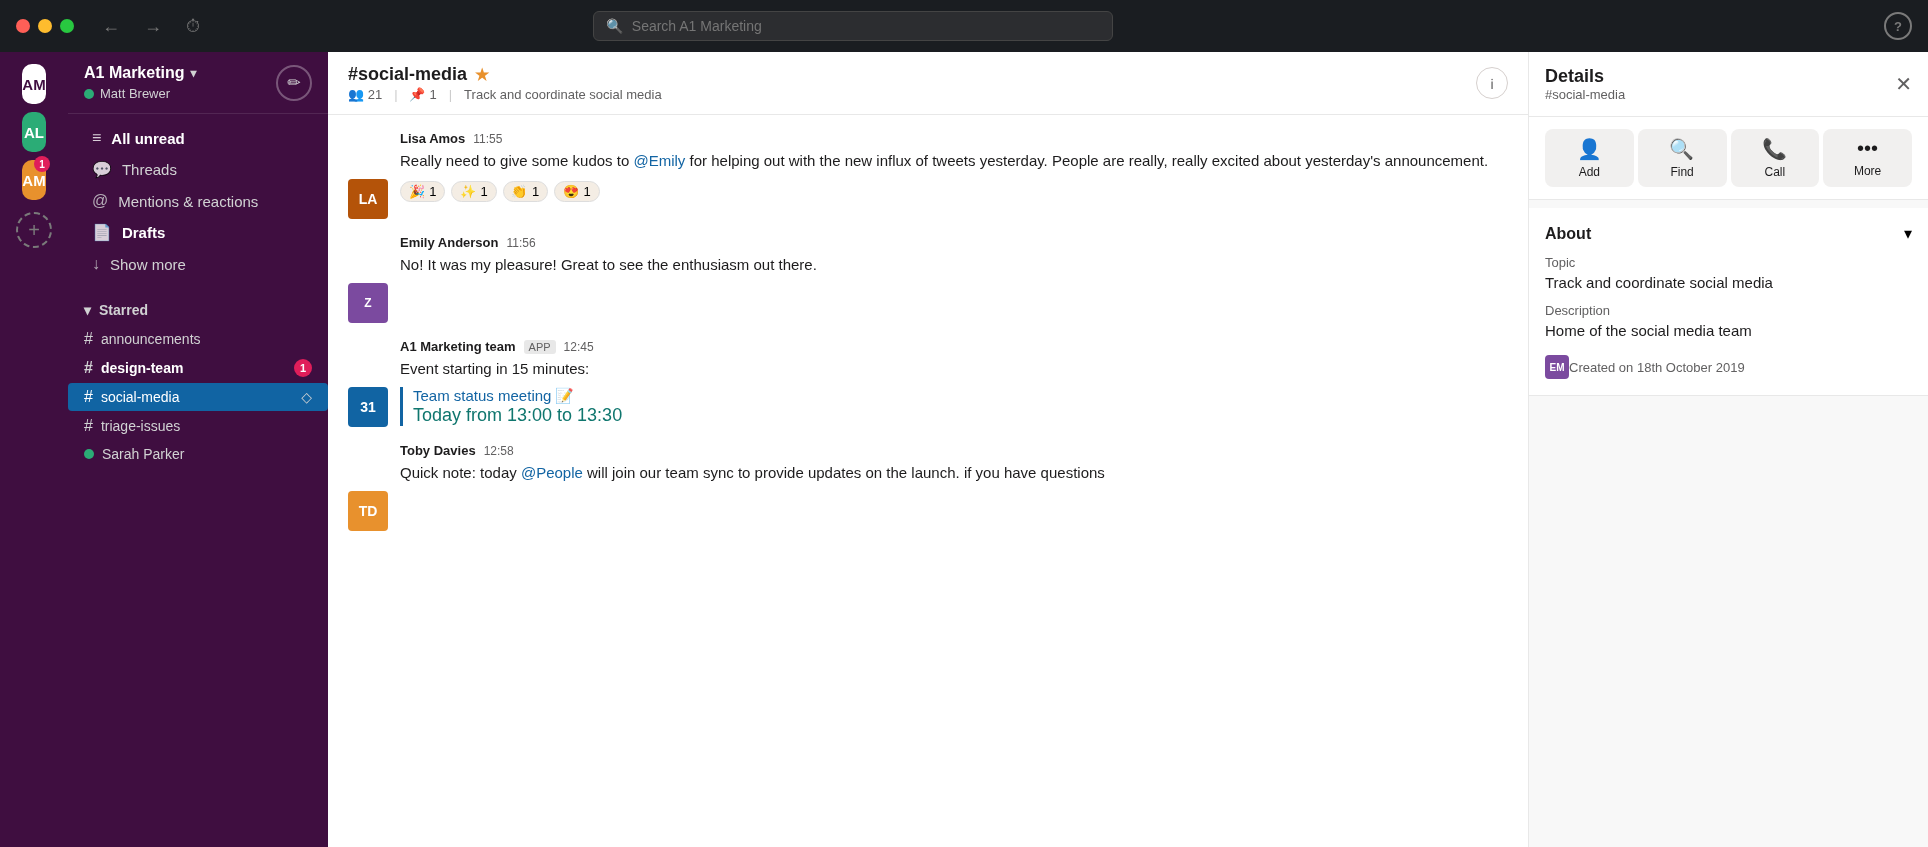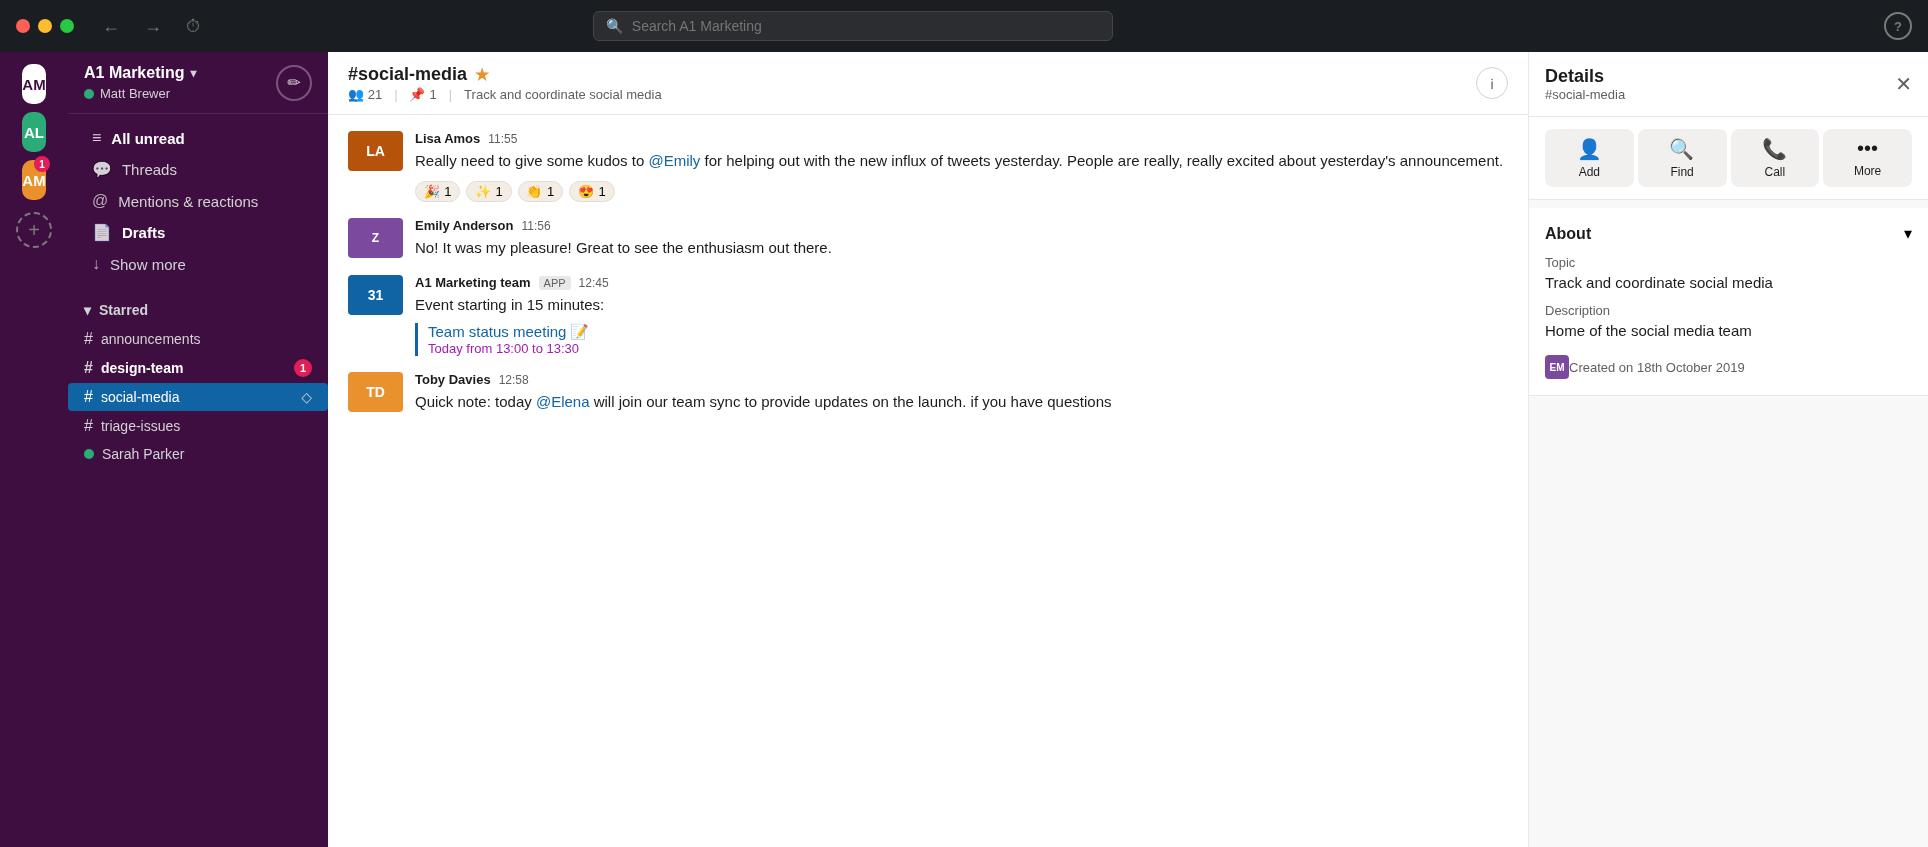--- a/index.html
+++ b/index.html
@@ -98,33 +98,33 @@
       padding: 12px 20px; border-bottom: 1px solid #e8e8e8; display: flex; align-items: center; gap: 12px;
       background: #fff;
     }
     .channel-name-header { font-weight: bold; font-size: 18px; color: #1d1c1d; display: flex; align-items: center; gap: 8px; }
     .star-icon { color: #e8912d; font-size: 16px; }
     .channel-meta { display: flex; align-items: center; gap: 12px; font-size: 13px; color: #616061; margin-top: 2px; }
     .meta-divider { color: #ccc; }
     .info-btn { margin-left: auto; background: none; border: 1px solid #d6d0ce; border-radius: 50%; width: 32px; height: 32px; cursor: pointer; display: flex; align-items: center; justify-content: center; font-size: 14px; color: #616061; }
     .messages { flex: 1; overflow-y: auto; padding: 16px 20px; display: flex; flex-direction: column; gap: 16px; }
     .message { display: flex; gap: 12px; align-items: flex-start; }
-    .avatar-placeholder { width: 55px; height: 40px; border-radius: 4px; flex-shrink: 0; display: flex; align-items: center; justify-content: center; font-weight: bold; font-size: 14px; color: #fff; }
+    .avatar-placeholder { width: 40px; height: 40px; border-radius: 4px; flex-shrink: 0; display: flex; align-items: center; justify-content: center; font-weight: bold; font-size: 14px; color: #fff; margin-top: 48px; }
     .msg-content { flex: 1; }
     .msg-header { display: flex; align-items: baseline; gap: 8px; margin-bottom: 4px; }
     .msg-author { font-weight: bold; font-size: 13px; color: #1d1c1d; }
     .msg-time { font-size: 12px; color: #616061; }
     .app-badge { background: #e8e8e8; color: #616061; font-size: 11px; padding: 1px 5px; border-radius: 3px; font-weight: 500; }
     .msg-text { font-size: 15px; color: #1d1c1d; line-height: 1.5; }
     .msg-text .mention { color: #1264a3; font-weight: 500; }
     .reactions { display: flex; gap: 6px; margin-top: 8px; flex-wrap: wrap; }
     .reaction { background: #f4ede4; border: 1px solid #ddd; border-radius: 16px; padding: 2px 8px; font-size: 13px; cursor: pointer; display: flex; align-items: center; gap: 4px; }
     .event-block { border-left: 3px solid #1264a3; padding-left: 10px; margin-top: 6px; }
     .event-link { color: #1264a3; font-weight: 500; font-size: 15px; text-decoration: none; cursor: pointer; }
-    .event-time { font-size: 13px; color: #a21caf; }
+    .event-time { font-size: 18px; color: #0f766e; }
 
     
     .details-panel {
       width: 400px; background: #f8f8f8; border-left: 1px solid #e8e8e8; display: flex; flex-direction: column; flex-shrink: 0;
     }
     .details-header {
       padding: 14px 16px; border-bottom: 1px solid #e8e8e8; display: flex; align-items: center; justify-content: space-between; background: #fff;
     }
     .details-title { font-weight: bold; font-size: 18px; color: #1d1c1d; }
     .details-subtitle { font-size: 13px; color: #616061; }
@@ -311,21 +311,21 @@
       </div>
 
       <div class="message">
         <div class="avatar-placeholder" style="background:#e8912d; border-radius:4px;">TD</div>
         <div class="msg-content">
           <div class="msg-header">
             <span class="msg-author">Toby Davies</span>
             <span class="msg-time">12:58</span>
           </div>
           <div class="msg-text">
-            Quick note: today <span class="mention">@Elena</span> will join our team sync to provide updates on the launch. if you have questions
+            Quick note: today <span class="mention">@People</span> will join our team sync to provide updates on the launch. if you have questions
           </div>
         </div>
       </div>
 
     </div>
   </div>
 
   <div class="details-panel">
     <div class="details-header">
       <div>

